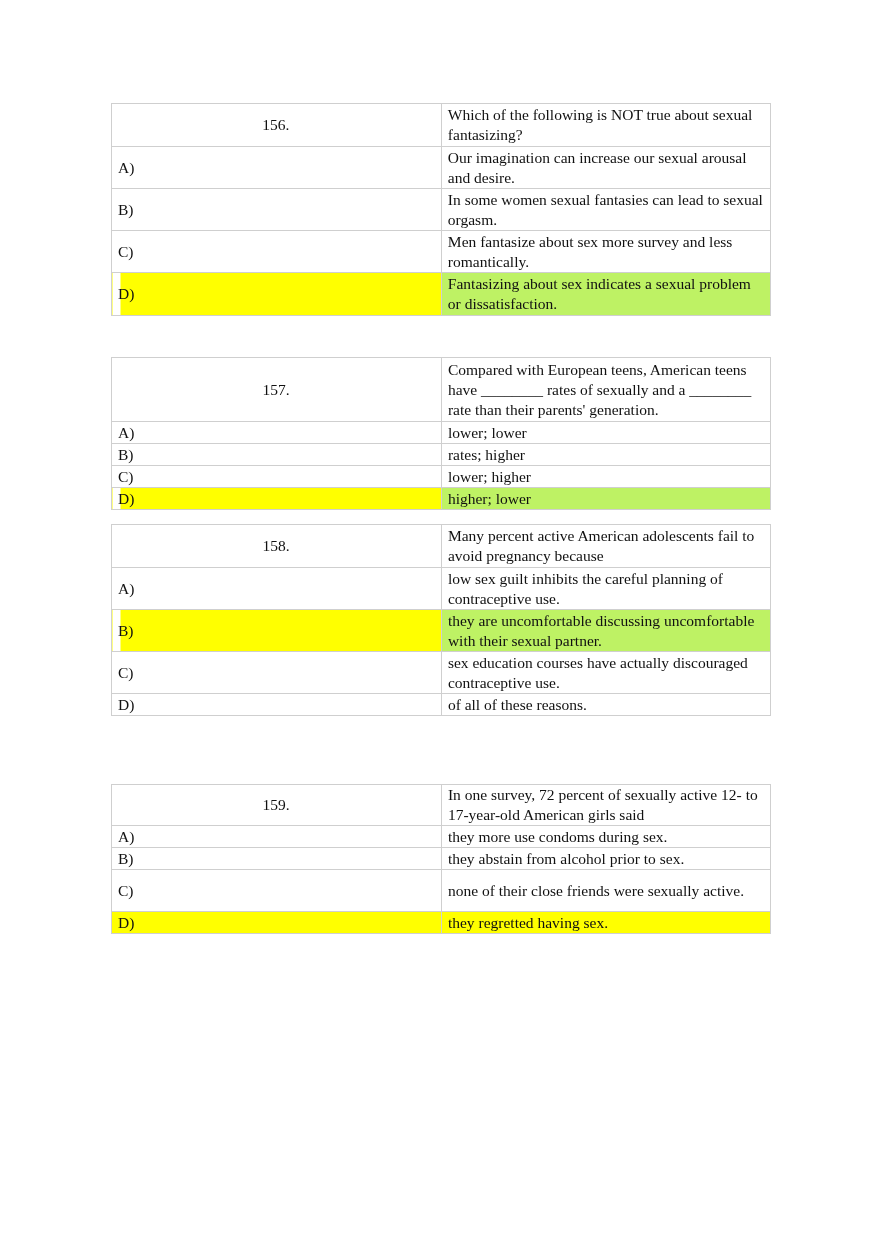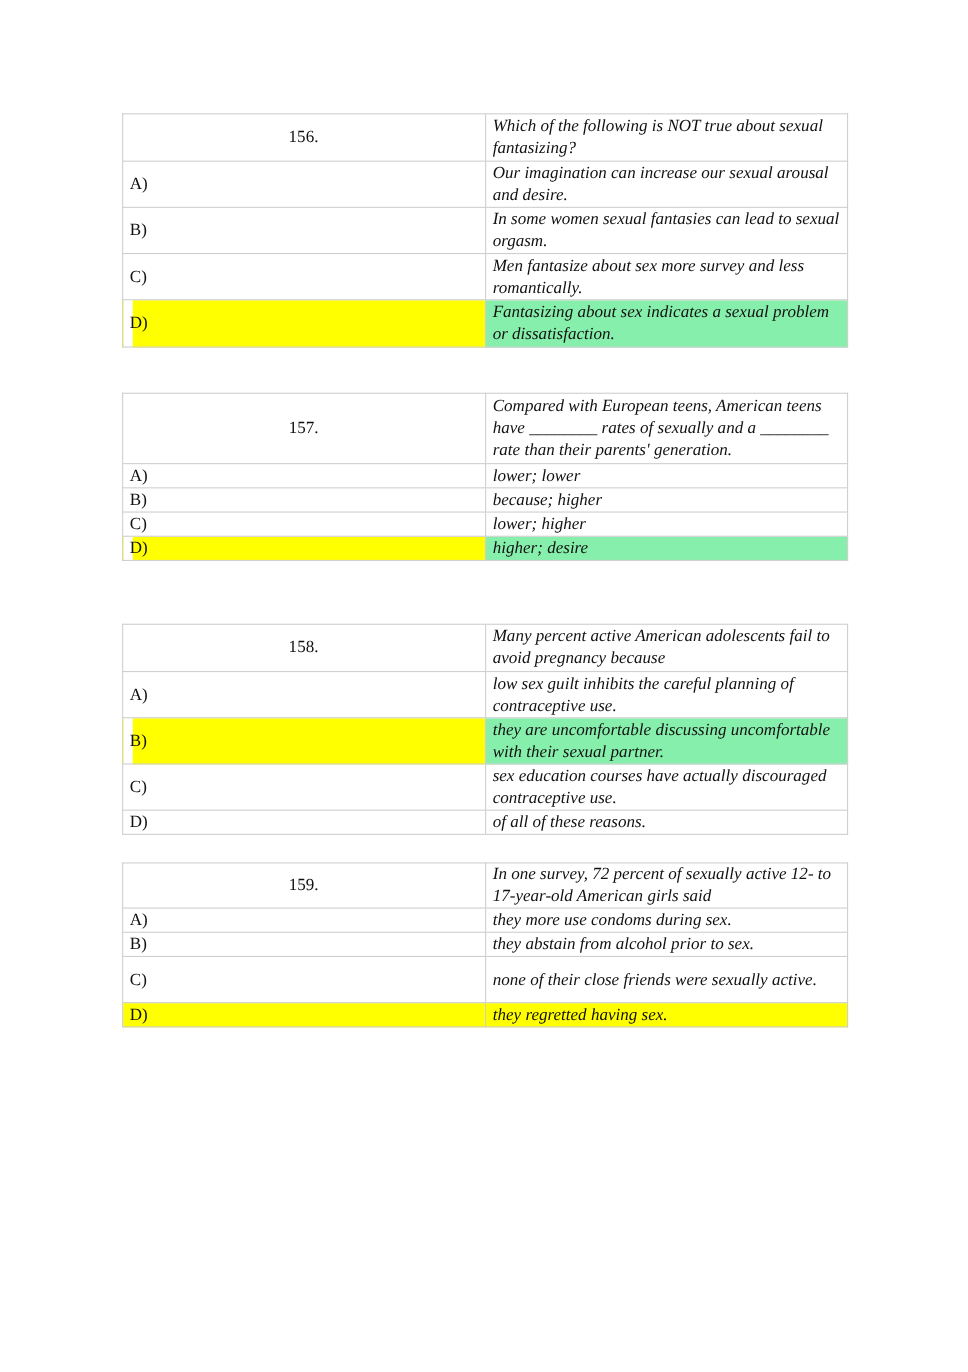--- a/index.html
+++ b/index.html
@@ -1,23 +1,23 @@
 <!DOCTYPE html>
 <html><head>
 <meta charset="utf-8">
 <style>
   html, body { margin: 0; padding: 0; background: #ffffff; }
   body { width: 880px; height: 1247px; position: relative; overflow: hidden;
          font-family: "Liberation Serif", serif; color: #111; }
   .q { position: absolute; left: 111px; width: 660px; border-collapse: collapse; }
   .q td { border: 1px solid #cfcfcf; font-size: 15.5px; line-height: 20px; vertical-align: middle; padding: 0 6px; }
   .q td.l { width: 317px; }
-  .q td.r { width: 317px; font-style: italic; }
+  .q td.r { width: 317px; }
   .q td.num { text-align: center; padding-right: 7px; }
-  .hl td { background: #86efac; }
+  .hl td { background: #bef264; }
   .hl td.l { background: linear-gradient(to right, #fff 0, #fff 8px, #ffff00 8px); }
   .hl-b td { background: #ffff00; }
 </style>
 </head>
 <body>
 
 <table class="q" style="top:103px">
   <tbody>
       <tr style="height:43px">
     <td class="l num">156.</td>
@@ -47,34 +47,34 @@
       <tr style="height:64px">
     <td class="l num">157.</td>
     <td class="r">Compared with European teens, American teens have ________ rates of sexually and a ________ rate than their parents' generation.</td>
   </tr>
   <tr style="height:22px">
     <td class="l">A)</td>
     <td class="r">lower; lower</td>
   </tr>
   <tr style="height:22px">
     <td class="l">B)</td>
-    <td class="r">because; higher</td>
+    <td class="r">rates; higher</td>
   </tr>
   <tr style="height:22px">
     <td class="l">C)</td>
     <td class="r">lower; higher</td>
   </tr>
   <tr style="height:22px" class="hl">
     <td class="l">D)</td>
-    <td class="r">higher; desire</td>
+    <td class="r">higher; lower</td>
   </tr>
 </tbody>
   </table>
 
-<table class="q" style="top:567px">
+<table class="q" style="top:524px">
   <tbody>
       <tr style="height:43px">
     <td class="l num">158.</td>
     <td class="r">Many percent active American adolescents fail to avoid pregnancy because</td>
   </tr>
   <tr style="height:42px">
     <td class="l">A)</td>
     <td class="r">low sex guilt inhibits the careful planning of contraceptive use.</td>
   </tr>
   <tr style="height:42px" class="hl">

